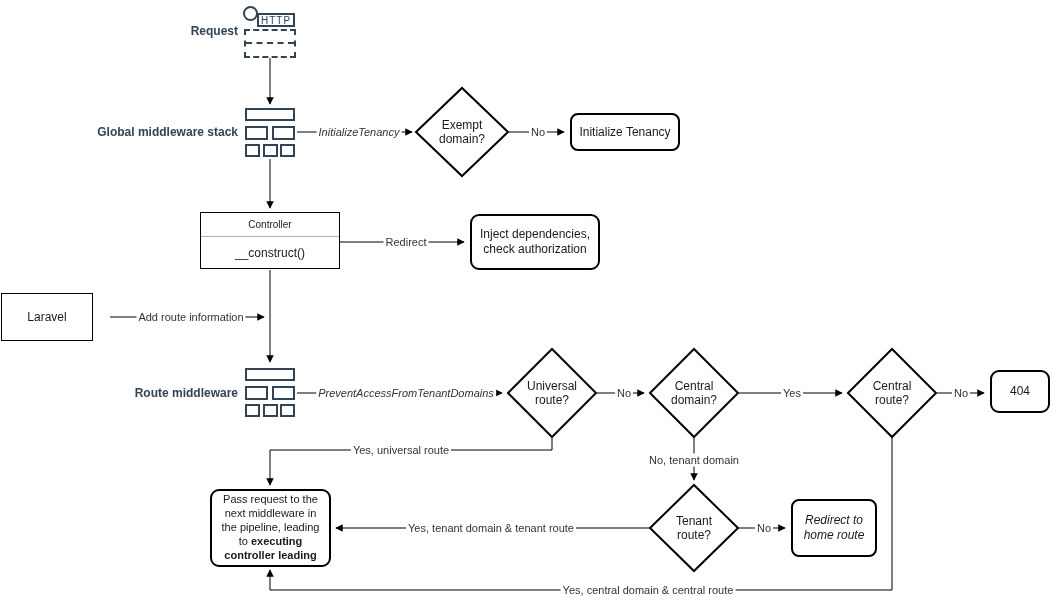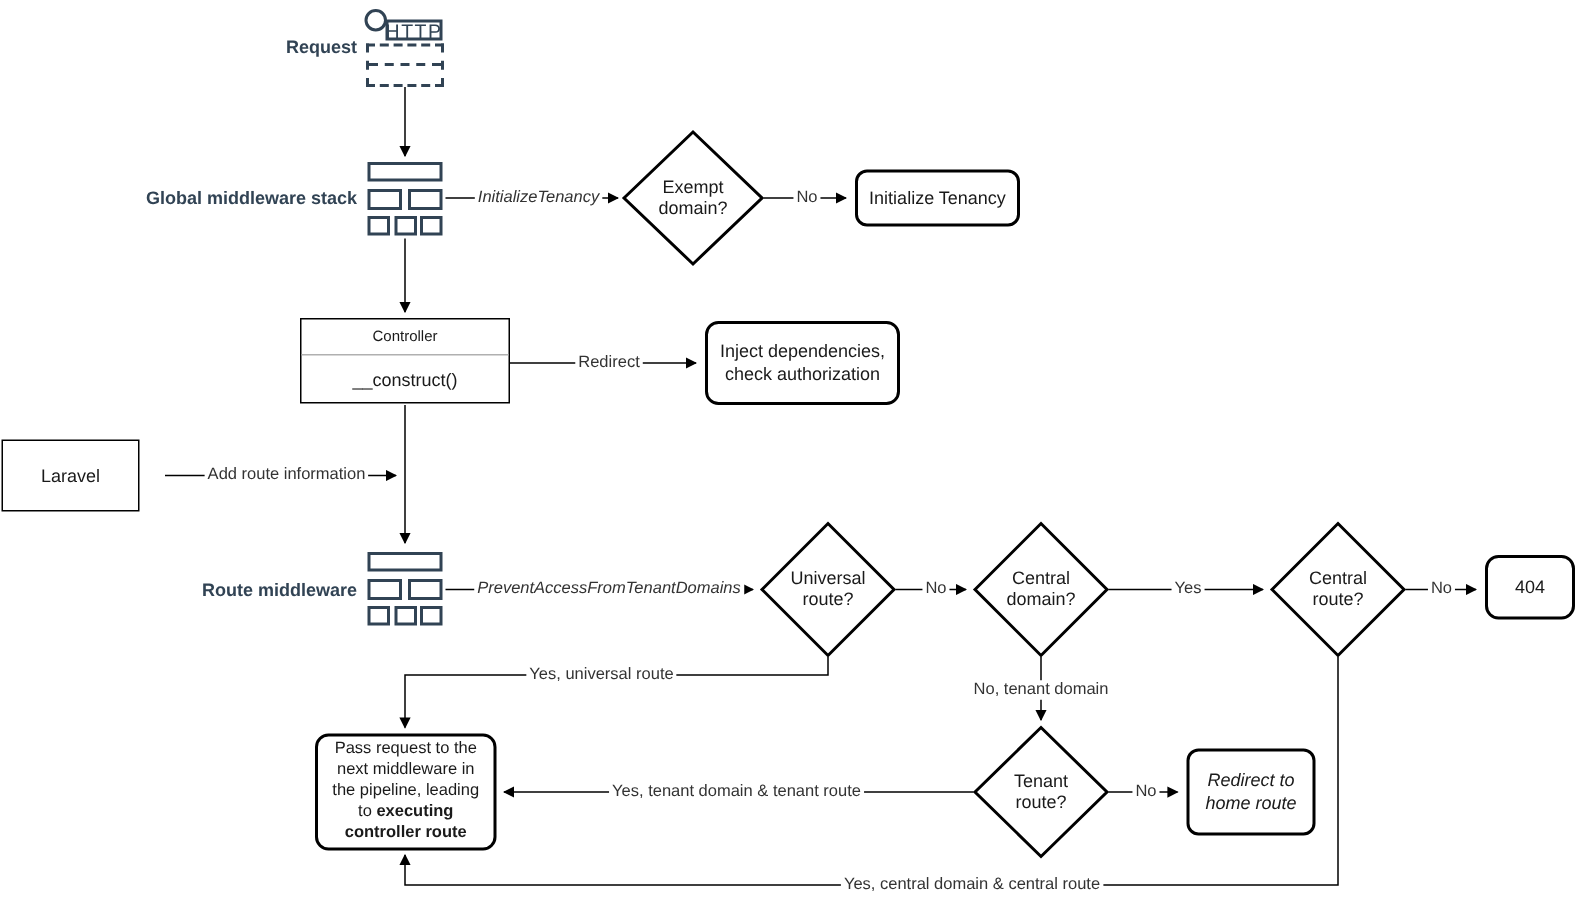--- a/index.html
+++ b/index.html
@@ -39,21 +39,21 @@
   
   .uml{position:absolute;box-sizing:border-box;background:#fff;border:1px solid #000;}
   .uml .hd{height:23px;display:flex;align-items:center;justify-content:center;
     font-size:10px;font-weight:normal;border-bottom:1px solid #b0b0b0;}
   .uml .bd{height:31px;display:flex;align-items:center;justify-content:center;font-size:12px;}
 
   
   .req{position:absolute;left:243px;top:6px;width:54px;height:52px;}
   .req .httpbox{position:absolute;left:14px;top:7px;width:38px;height:14px;box-sizing:border-box;
     border:2px solid #314354;background:#fff;display:flex;align-items:center;justify-content:center;
-    font-size:13px;letter-spacing:1px;color:#314354;}
+    font-size:10px;letter-spacing:1px;color:#314354;}
   .req .circle{position:absolute;left:0;top:0;width:15px;height:15px;box-sizing:border-box;
     border:2px solid #314354;border-radius:50%;background:#fff;}
   .req .body{position:absolute;left:1px;top:23px;width:52px;height:29px;box-sizing:border-box;
     border:2px dashed #314354;background:#fff;}
   .req .mid{position:absolute;left:0;right:0;top:11px;border-top:2px dashed #314354;}
 
   
   .stack{position:absolute;width:50px;height:49px;display:flex;flex-direction:column;justify-content:space-between;}
   .stack .r{display:flex;justify-content:space-between;}
   .stack .c{box-sizing:border-box;border:2px solid #314354;background:#fff;}
@@ -148,21 +148,21 @@
   <div class="uml" style="left:200px;top:212px;width:140px;">
     <div class="hd">Controller</div>
     <div class="bd">__construct()</div>
   </div>
 
   <div class="action" style="left:470px;top:214px;width:130px;height:56px;">Inject dependencies, check authorization</div>
   <div class="action" style="left:570px;top:113px;width:110px;height:38px;border-radius:8px;">Initialize Tenancy</div>
   <div class="action" style="left:990px;top:370px;width:60px;height:43px;">404</div>
   <div class="action" style="left:791px;top:499px;width:86px;height:58px;border-radius:8px;font-style:italic;">Redirect to home route</div>
   <div class="action pass-box" style="left:210px;top:489px;width:121px;height:78px;">
-    <span><span>Pass request to the next middleware in the pipeline, leading to </span><span class="pass-bold">executing controller route</span></span>
+    <span><span>Pass request to the next middleware in the pipeline, leading to </span><span class="pass-bold">executing controller leading</span></span>
   </div>
 
   <div class="dtext" style="left:462px;top:132px;">Exempt domain?</div>
   <div class="dtext" style="left:552px;top:393px;width:70px;">Universal route?</div>
   <div class="dtext" style="left:694px;top:393px;width:60px;">Central domain?</div>
   <div class="dtext" style="left:892px;top:393px;width:60px;">Central route?</div>
   <div class="dtext" style="left:694px;top:528px;width:60px;">Tenant route?</div>
 
   <div class="elabel it" style="left:359px;top:132px;">InitializeTenancy</div>
   <div class="elabel" style="left:538px;top:132px;">No</div>

